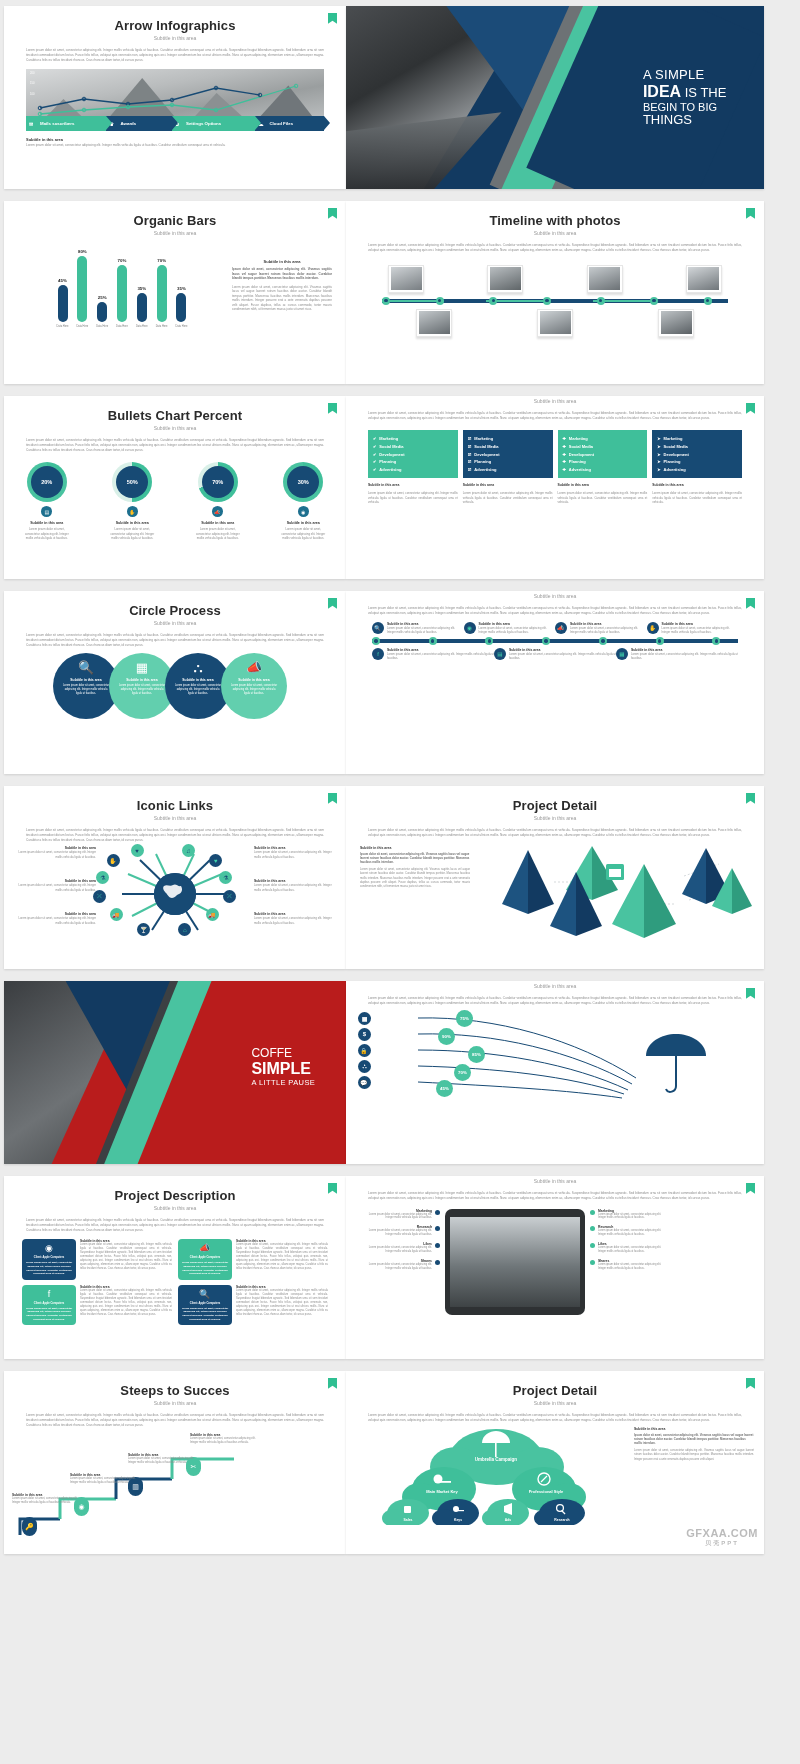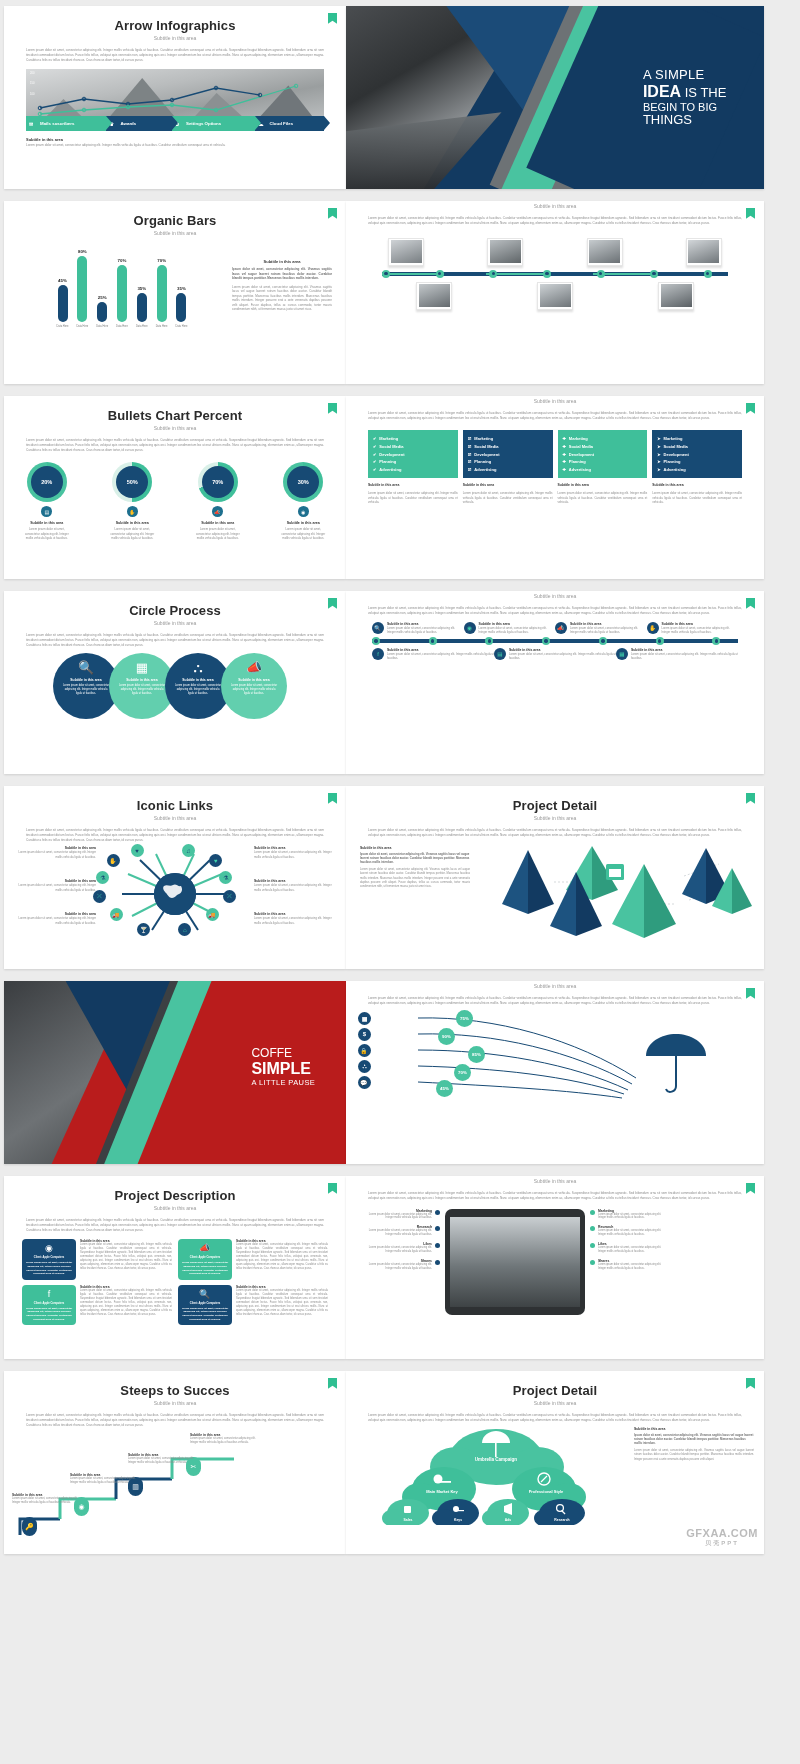--- a/index.html
+++ b/index.html
@@ -279,20 +279,21 @@
       <p>Lorem ipsum dolor sit amet, consectetur adipiscing elit. Vivamus sagittis lacus vel augue laoreet rutrum faucibus dolor auctor. Curabitur blandit tempus porttitor. Maecenas faucibus mollis interdum. Maecenas faucibus mollis interdum. Integer posuere erat a ante venenatis dapibus posuere velit aliquet. Fusce dapibus, tellus ac cursus commodo, tortor mauris condimentum nibh, ut fermentum massa justo sit amet risus.</p>
     </div>
   </div>
 
   <div class="slide col-r h">
     <div class="bk">
         <svg viewBox="0 0 10 12">
           <path d="M0 0h10v12L5 8.6 0 12z" fill="#2fbf92"></path>
         </svg>
       </div>
+    <div class="s-title">Timeline with photos</div>
     <div class="s-sub">Subtitle in this area</div>
     <div class="s-body">Lorem ipsum dolor sit amet, consectetur adipiscing elit. Integer mollis vehicula ligula ut faucibus. Curabitur vestibulum consequat urna et vehicula. Suspendisse feugiat bibendum agnostic. Sed bibendum urna sit sem tincidunt commodoet dictum lectus. Fusce felis tellus, volutpat quis venenatis non, adipiscing quis orci. Integer condimentum leo ut erat ultrices mollis. Nunc ut quam adipiscing, elementum enim ac, ullamcorper magna. Curabitur a felis eu tellus tincidunt rhoncus. Cras rhoncus diam tortor, id cursus purus.</div>
     <div class="tlrow" style="margin-top:12px">
       <div class="pframe">
           <div class="pimg" style="background:linear-gradient(160deg,#cfd3d6,#787e82)"></div>
         </div>
       <div class="pframe">
           <div class="pimg" style="background:linear-gradient(160deg,#b9bec1,#5f6568)"></div>
         </div>
       <div class="pframe">

